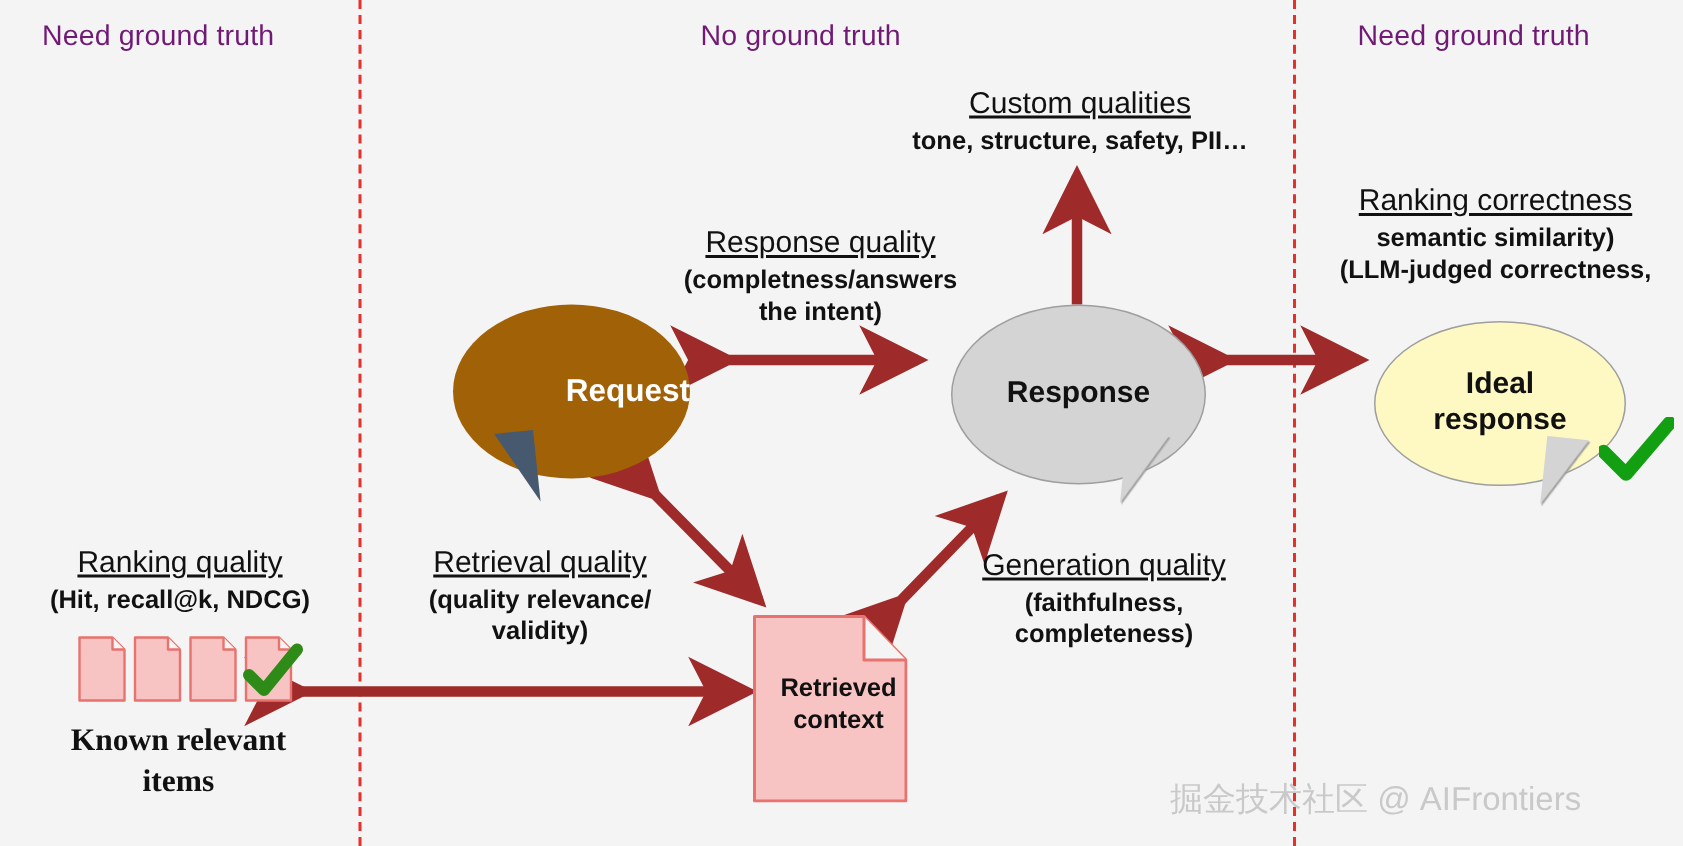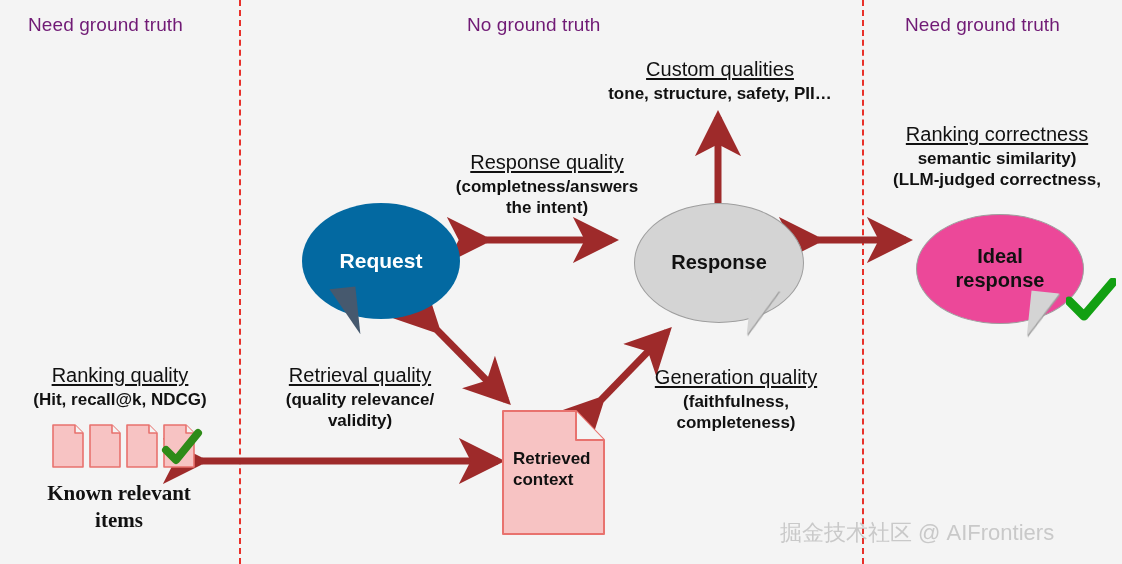--- a/index.html
+++ b/index.html
@@ -82,23 +82,24 @@
   }
   .bubble .tail {
     position: absolute;
     width: 0;
     height: 0;
   }
 
   #bubble-request {
     left: 302px; top: 203px;
     width: 158px; height: 116px;
-    background: #0369a1;
+    background: #a16207;
     color: #ffffff;
     font-size: 21px;
+    justify-content: flex-end;
   }
   #bubble-request .tail {
     left: 8px; top: 86px;
     border-left: 22px solid transparent;
     border-right: 26px solid #46596e;
     border-bottom: 48px solid transparent;
     transform: rotate(-6deg);
   }
 
   #bubble-response {
@@ -114,21 +115,21 @@
     border-right: 20px solid transparent;
     border-left: 28px solid #d4d4d4;
     border-bottom: 48px solid transparent;
     transform: rotate(6deg);
     filter: drop-shadow(1px 1px 0 #9e9e9e);
   }
 
   #bubble-ideal {
     left: 916px; top: 214px;
     width: 166px; height: 108px;
-    background: #ec4899;
+    background: #fef9c3;
     border: 1px solid #9e9e9e;
     color: #111111;
     font-size: 20px;
   }
   #bubble-ideal .tail {
     right: 6px; top: 78px;
     border-right: 20px solid transparent;
     border-left: 28px solid #d4d4d4;
     border-bottom: 46px solid transparent;
     transform: rotate(6deg);
@@ -146,21 +147,21 @@
 
   
   #doc-retrieved {
     position: absolute;
     left: 502px; top: 410px;
     width: 103px; height: 125px;
   }
   #doc-retrieved .doc-label {
     position: absolute;
     left: 0; right: 0; top: 38px;
-    text-align: left;
+    text-align: center;
     font-size: 17px;
     font-weight: bold;
     color: #111;
     line-height: 1.25;
     padding-left: 11px;
   }
 
   
   #docs-known {
     position: absolute;

